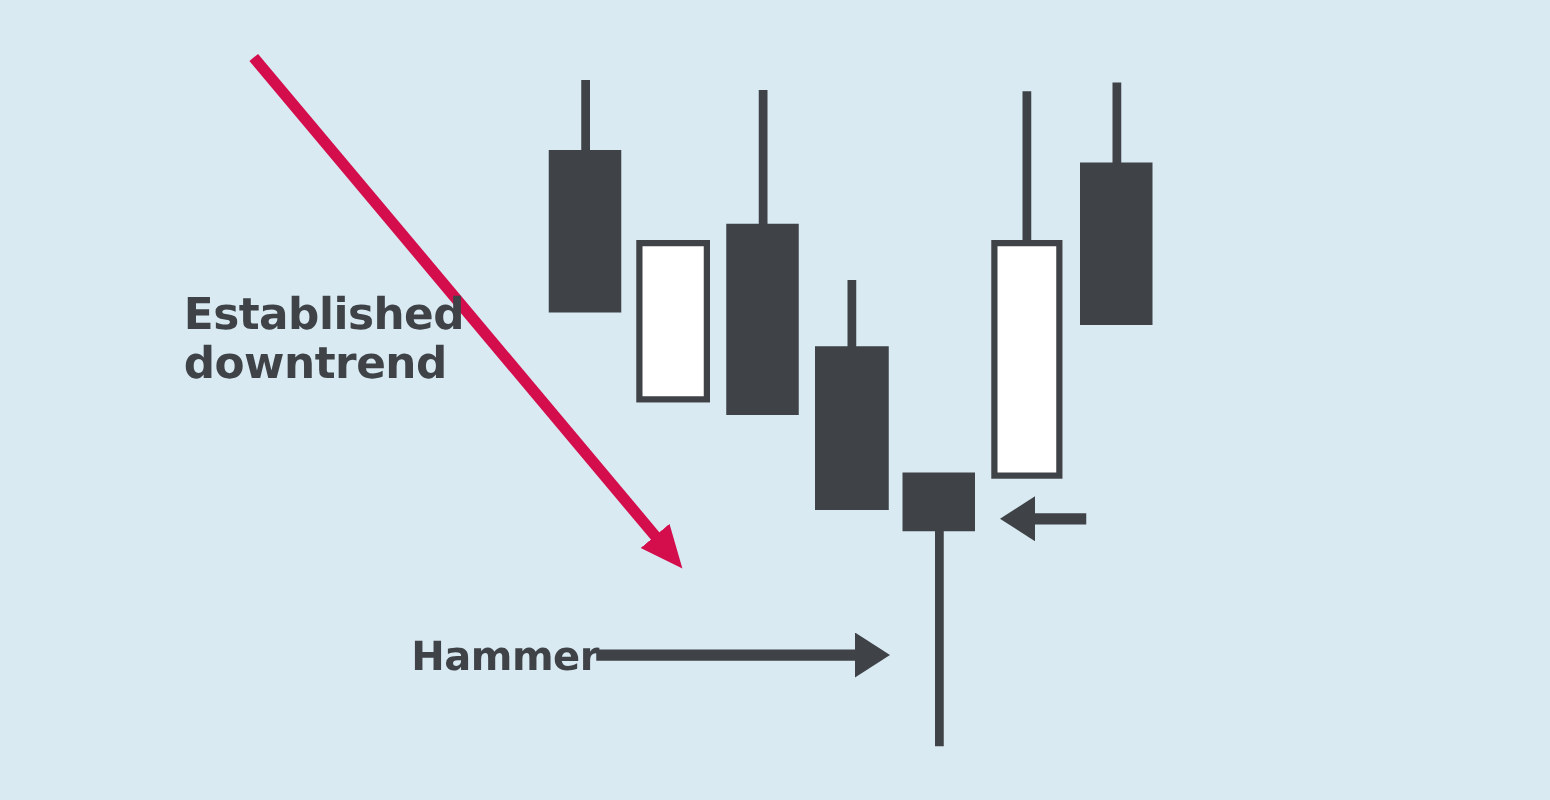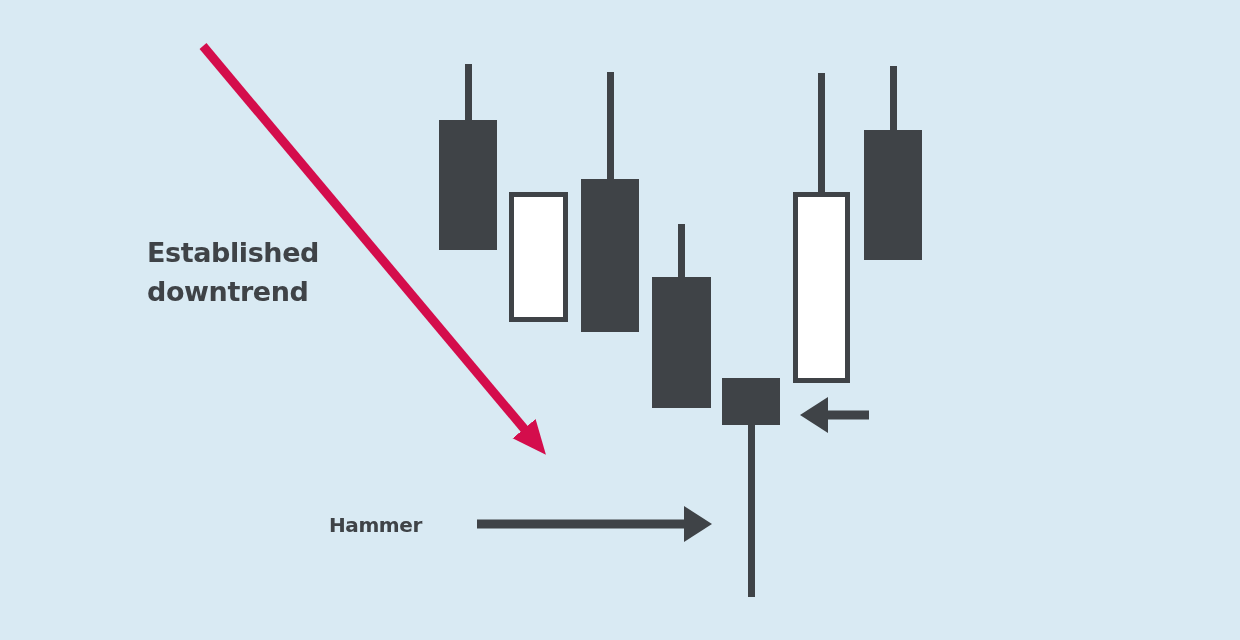--- a/index.html
+++ b/index.html
@@ -28,22 +28,22 @@
     background:var(--ink);
   }
   .label{
     position:absolute;
     color:var(--ink);
     font-weight:bold;
     white-space:pre-line;
     letter-spacing:-0.4px;
     line-height:38px;
   }
-  #downtrend-label{ left:147px; top:233px; font-size:27px; line-height:39px; }
-  #hammer-label{ left:329px; top:506px; font-size:20px; }
+  #downtrend-label{ left:147px; top:233px; font-size:35px; line-height:39px; }
+  #hammer-label{ left:329px; top:506px; font-size:32px; }
   #small-body-label{ left:894px; top:398px; font-size:28px; line-height:38px; }
   #arrow-layer{
     position:absolute; left:0; top:0; width:1240px; height:640px;
     pointer-events:none;
   }
   #arrow-layer line{ stroke-width:9; }
   .dark-line{ stroke:var(--ink); }
   .red-line{ stroke:var(--accent); }
   #red-head{ fill:var(--accent); }
   #dark-head{ fill:var(--ink); }

